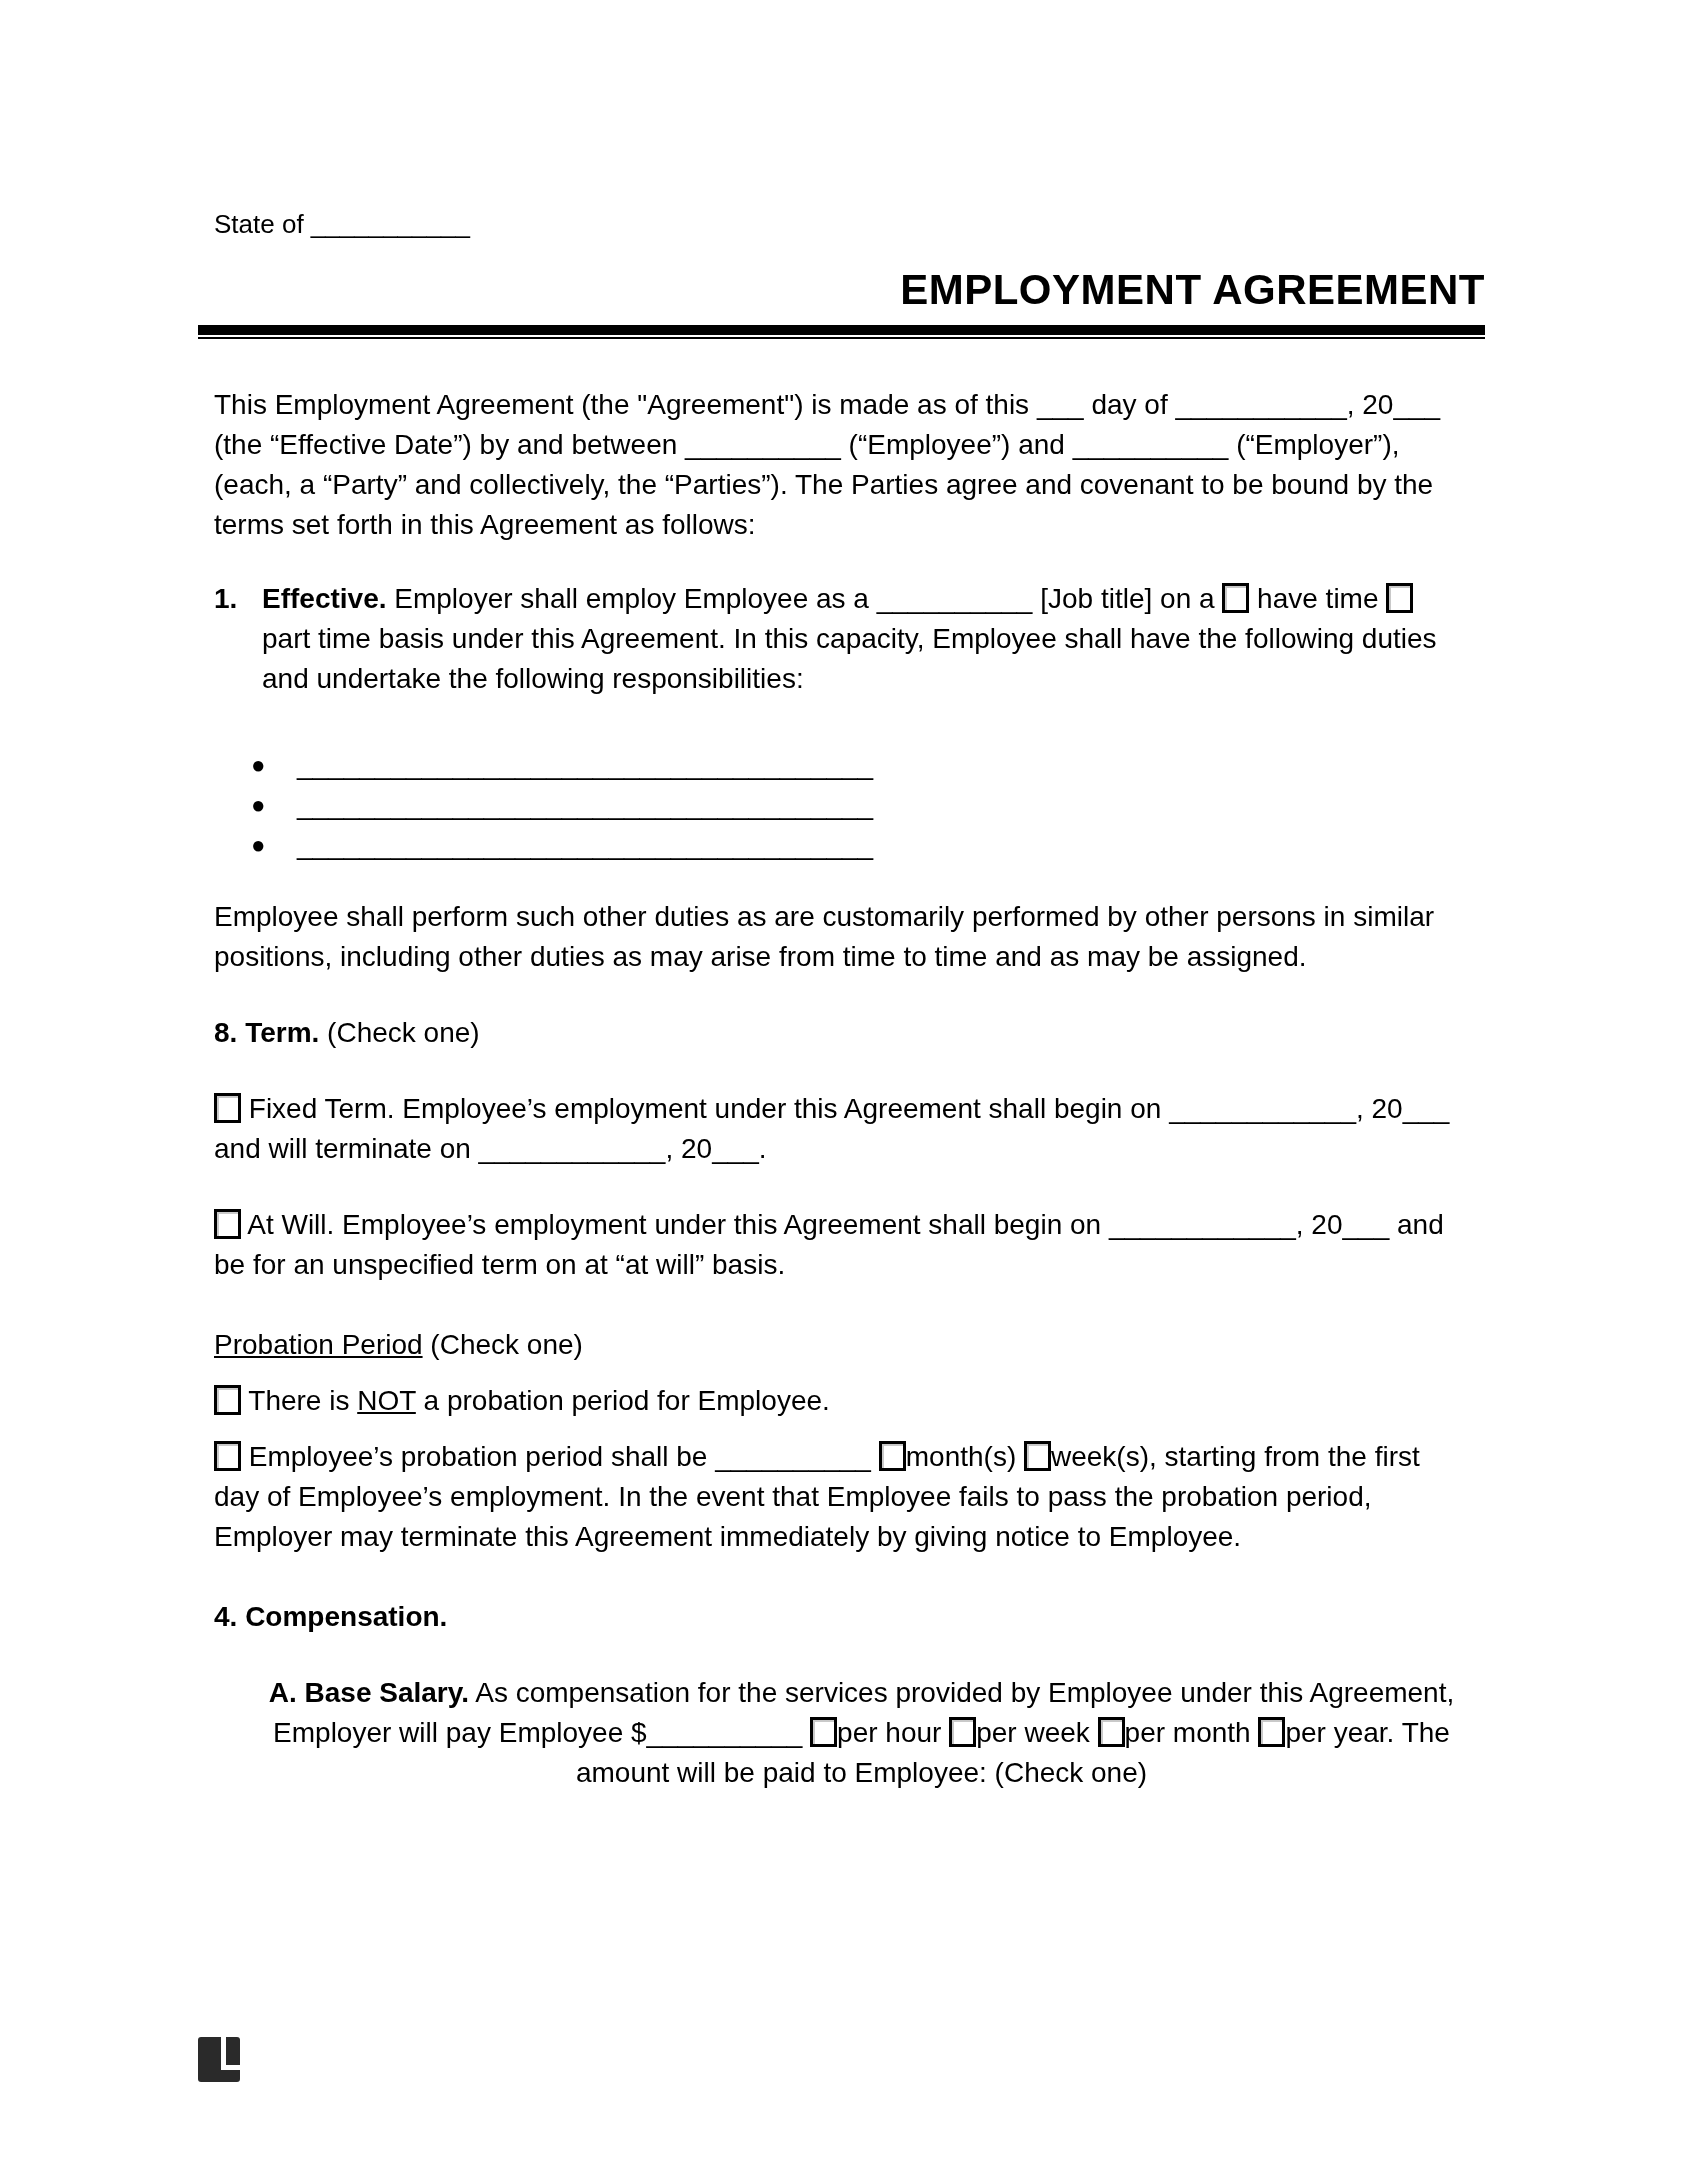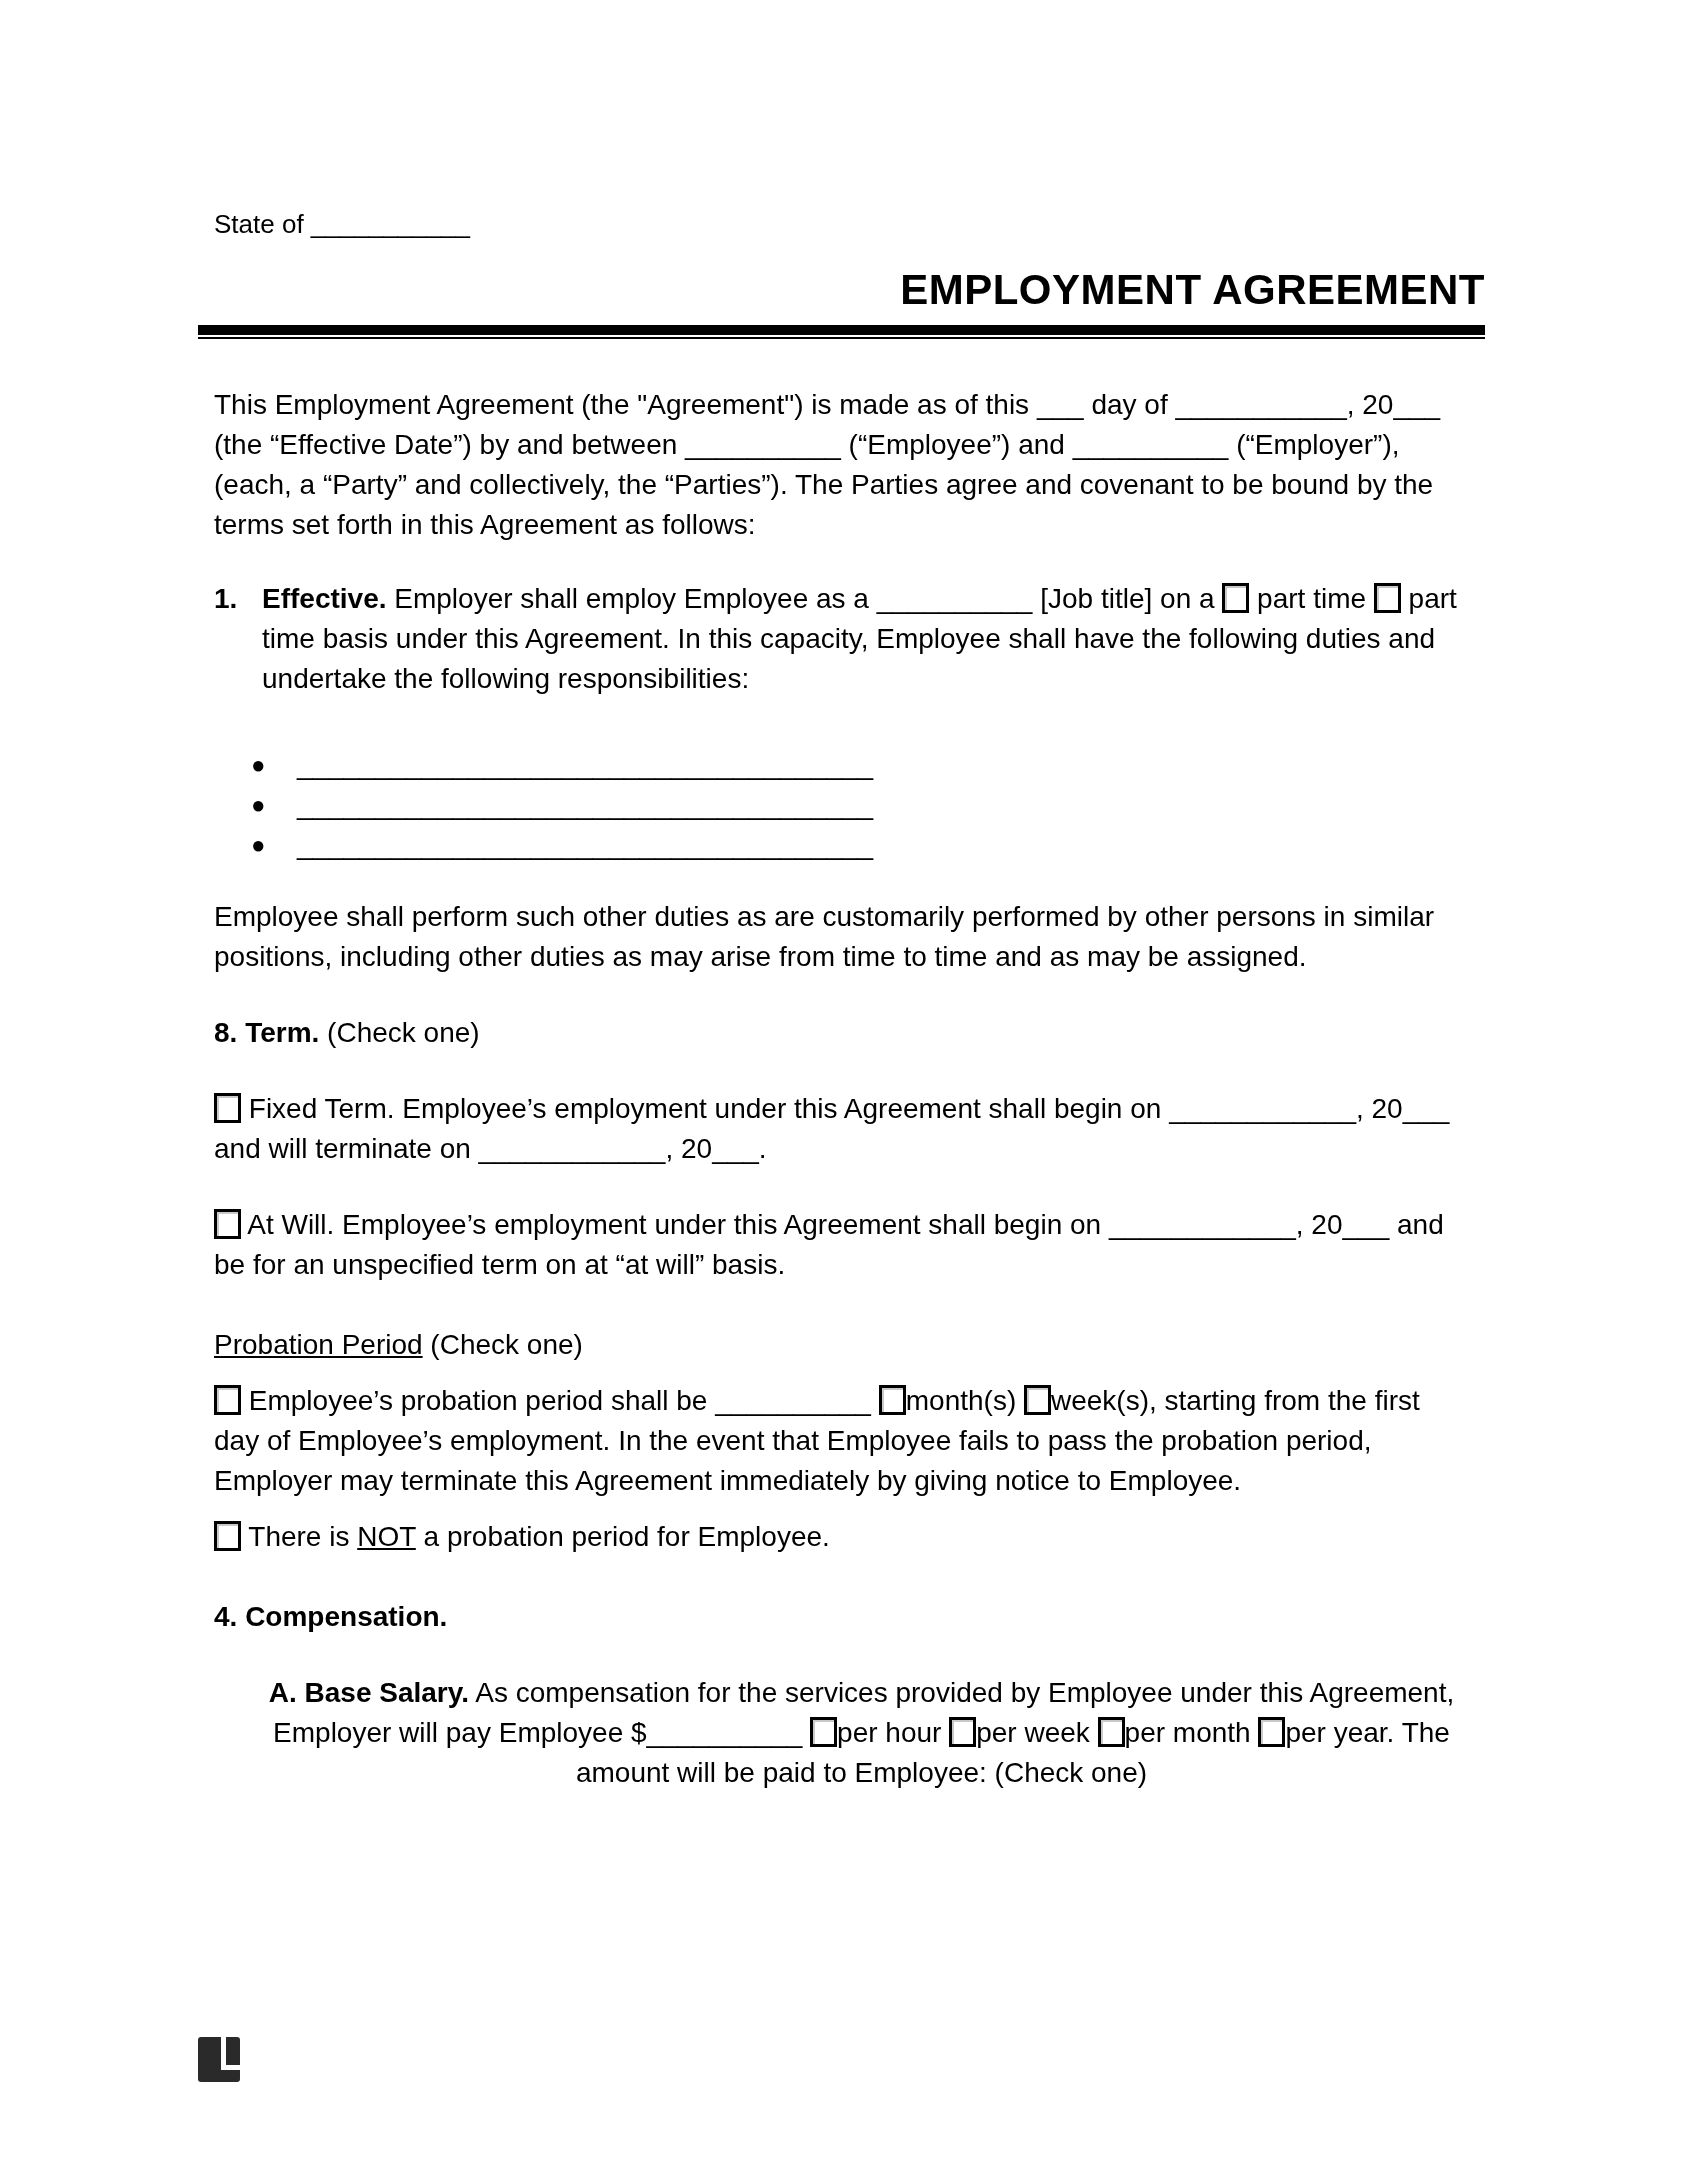--- a/index.html
+++ b/index.html
@@ -65,42 +65,42 @@
 <div class="page">
 
   <p class="state-line"><span>State of </span><span>___________</span></p>
 
   <h1 class="doc-title">EMPLOYMENT AGREEMENT</h1>
   <div class="rule-thick"></div>
   <div class="rule-thin"></div>
 
   <p class="mt-intro">This Employment Agreement (the "Agreement") is made as of this ___ day of ___________, 20___ (the “Effective Date”) by and between __________ (“Employee”) and __________ (“Employer”), (each, a “Party” and collectively, the “Parties”). The Parties agree and covenant to be bound by the terms set forth in this Agreement as follows:</p>
 
-  <p class="numbered mt-34"><span class="num">1.</span><b>Effective.</b><span>  Employer shall employ Employee as a __________ [Job title] on a </span><span class="cb"></span><span> part time </span><span class="cb"></span><span> part time basis under this Agreement. In this capacity, Employee shall have the following duties and undertake the following responsibilities:</span></p>
+  <p class="numbered mt-34"><span class="num">1.</span><b>Effective.</b><span>  Employer shall employ Employee as a __________ [Job title] on a </span><span class="cb"></span><span> have time </span><span class="cb"></span><span> part time basis under this Agreement. In this capacity, Employee shall have the following duties and undertake the following responsibilities:</span></p>
 
   <div class="mt-46">
     <div class="bullet-line"><span class="bullet-dot">●</span><span>_____________________________________</span></div>
     <div class="bullet-line"><span class="bullet-dot">●</span><span>_____________________________________</span></div>
     <div class="bullet-line"><span class="bullet-dot">●</span><span>_____________________________________</span></div>
   </div>
 
   <p class="mt-32">Employee shall perform such other duties as are customarily performed by other persons in similar positions, including other duties as may arise from time to time and as may be assigned.</p>
 
 
   <p class="mt-36"><b>8. Term.</b><span> (Check one)</span></p>
 
   <p class="mt-36"><span class="cb"></span><span> Fixed Term.</span><span>  Employee’s employment under this Agreement shall begin on ____________, 20___ and will terminate on ____________, 20___.</span></p>
 
   <p class="mt-36"><span class="cb"></span><span> At Will.</span><span>  Employee’s employment under this Agreement shall begin on ____________, 20___ and be for an unspecified term on at “at will” basis.</span></p>
 
   <p class="mt-40"><span class="ul">Probation Period</span><span> (Check one)</span></p>
 
+  <p><span class="cb"></span><span> There is </span><span class="ul">NOT</span><span> a probation period for Employee.</span></p>
+
   <p><span class="cb"></span><span> Employee’s probation period shall be __________ </span><span class="cb"></span><span>month(s) </span><span class="cb"></span><span>week(s), starting from the first day of Employee’s employment. In the event that Employee fails to pass the probation period, Employer may terminate this Agreement immediately by giving notice to Employee.</span></p>
-
-  <p><span class="cb"></span><span> There is </span><span class="ul">NOT</span><span> a probation period for Employee.</span></p>
 
   <p class="mt-40"><b>4. Compensation.</b></p>
 
   <p class="indent1 mt-36"><b>A. Base Salary.</b><span> As compensation for the services provided by Employee under this Agreement, Employer will pay Employee $__________ </span><span class="cb"></span><span>per hour </span><span class="cb"></span><span>per week </span><span class="cb"></span><span>per month </span><span class="cb"></span><span>per year. The amount will be paid to Employee: (Check one)</span></p>
 
 
 </div>
 
 <div class="logo">
   <div class="cut-v"></div>

